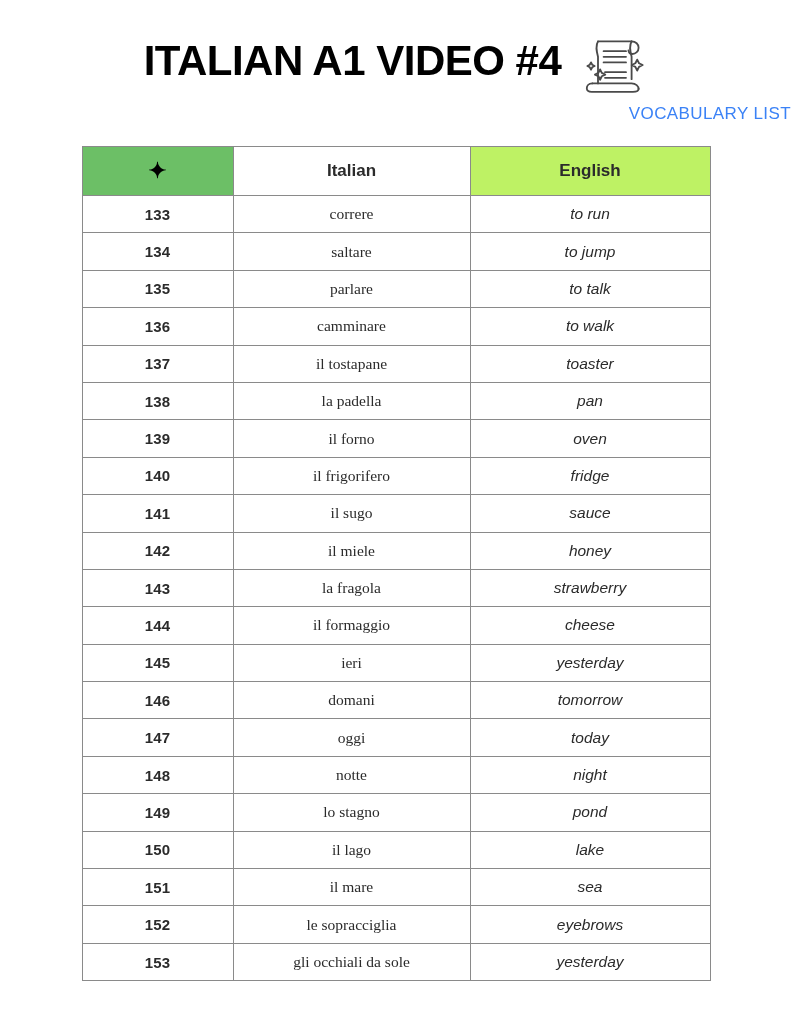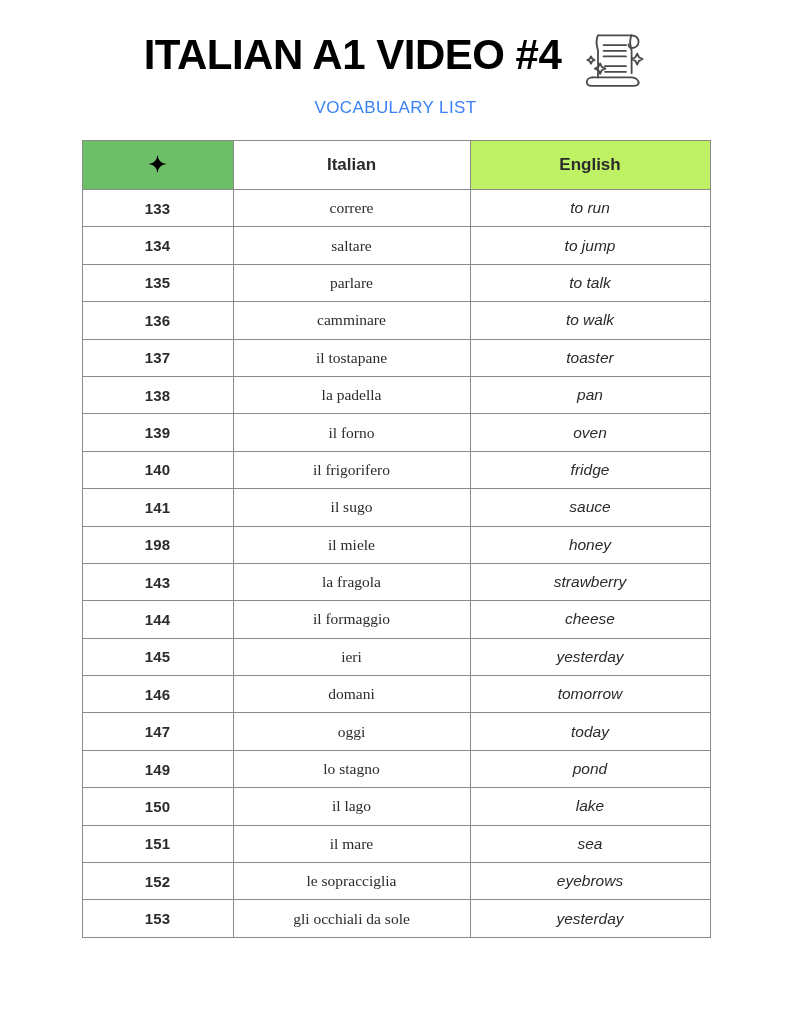--- a/index.html
+++ b/index.html
@@ -17,22 +17,22 @@
 
   .page {
     position: relative;
     width: 791px;
     height: 1024px;
     background: #ffffff;
   }
 
   
   .header {
-    padding-top: 20px;
-    text-align: center;
+    padding-top: 26px;
+    text-align: right;
   }
   .title-row {
     display: flex;
     align-items: center;
     justify-content: center;
     gap: 16px;
   }
   .title {
     font-size: 42px;
     font-weight: 700;
@@ -212,21 +212,21 @@
             <td class="num">140</td>
             <td class="it">il frigorifero</td>
             <td class="en">fridge</td>
           </tr>
           <tr>
             <td class="num">141</td>
             <td class="it">il sugo</td>
             <td class="en">sauce</td>
           </tr>
           <tr>
-            <td class="num">198</td>
+            <td class="num">142</td>
             <td class="it">il miele</td>
             <td class="en">honey</td>
           </tr>
           <tr>
             <td class="num">143</td>
             <td class="it">la fragola</td>
             <td class="en">strawberry</td>
           </tr>
           <tr>
             <td class="num">144</td>
@@ -242,20 +242,25 @@
             <td class="num">146</td>
             <td class="it">domani</td>
             <td class="en">tomorrow</td>
           </tr>
           <tr>
             <td class="num">147</td>
             <td class="it">oggi</td>
             <td class="en">today</td>
           </tr>
           <tr>
+            <td class="num">148</td>
+            <td class="it">notte</td>
+            <td class="en">night</td>
+          </tr>
+          <tr>
             <td class="num">149</td>
             <td class="it">lo stagno</td>
             <td class="en">pond</td>
           </tr>
           <tr>
             <td class="num">150</td>
             <td class="it">il lago</td>
             <td class="en">lake</td>
           </tr>
           <tr>

